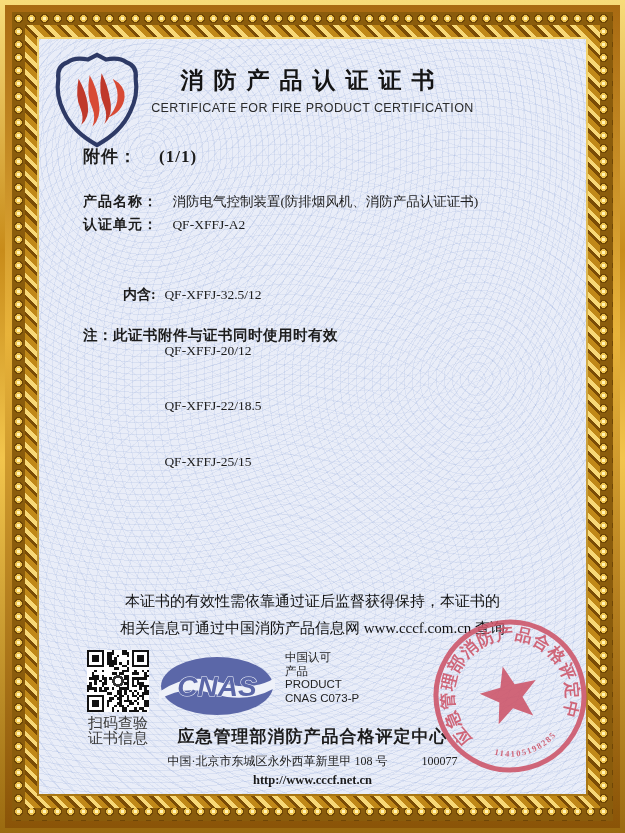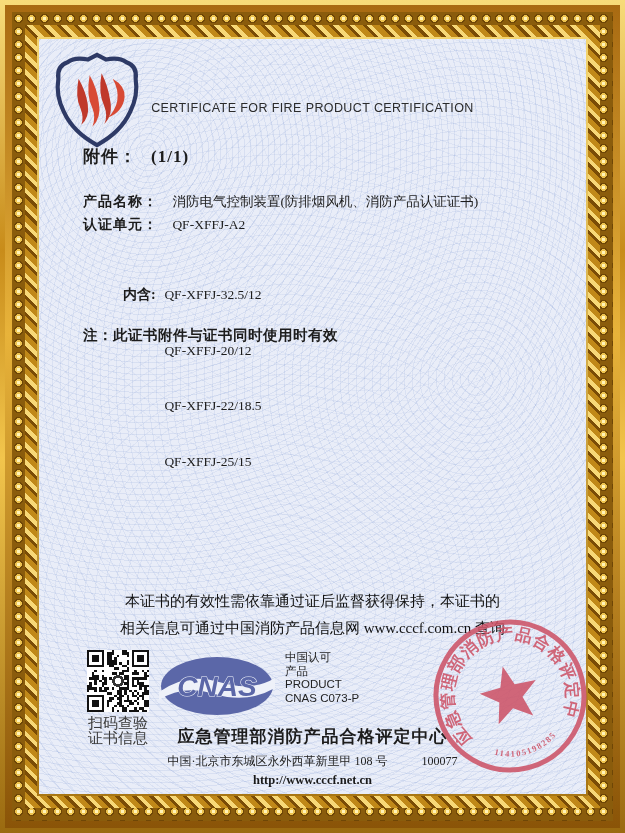--- a/index.html
+++ b/index.html
@@ -20,21 +20,21 @@
       repeating-radial-gradient(circle at 45% 75%,rgba(110,140,205,.10) 0 1px,rgba(255,255,255,0) 1px 10px),
       repeating-radial-gradient(circle at 60% 10%,rgba(110,140,205,.08) 0 1px,rgba(255,255,255,0) 1px 12px);
   }
   .abs{position:absolute;}
   
   .logo-shield{left:12px;top:12px;width:92px;height:98px;}
   .title{left:0;right:0;top:26px;text-align:center;font-size:23px;font-weight:700;letter-spacing:10px;color:#141414;}
   .subtitle{left:0;right:0;top:62px;text-align:center;font-size:12.5px;letter-spacing:.4px;color:#2b2b2b;font-family:"Liberation Sans","DejaVu Sans",sans-serif;}
   
   .attach{left:44px;top:106px;font-size:17px;font-weight:600;letter-spacing:1px;}
-  .attach .val{margin-left:14px;font-weight:600;}
+  .attach .val{margin-left:22px;font-weight:600;}
   .certno{right:38px;top:133px;font-size:12.5px;letter-spacing:.5px;}
   
   .fields{left:44px;top:152px;font-size:13.5px;line-height:22.5px;}
   .frow{white-space:nowrap;}
   .flabel{display:inline-block;width:86px;font-weight:700;font-size:14px;letter-spacing:1px;}
   .contains-row{white-space:nowrap;}
   .clabel{display:inline-block;margin-left:40px;width:38px;font-weight:700;font-size:14px;margin-top:48px;}
   .cval{display:inline-block;}
   .note{left:44px;top:287px;font-size:14.5px;font-weight:700;letter-spacing:.5px;}
   
@@ -64,20 +64,21 @@
             <div class="paper">
 
               <svg class="abs logo-shield" viewBox="0 0 100 106">
                 <path d="M50 4 L60 9 Q74 6 82 12 Q94 16 92 30 Q95 48 86 66 Q76 88 50 102 Q24 88 14 66 Q5 48 8 30 Q6 16 18 12 Q26 6 40 9 Z" fill="none" stroke="#2e3a66" stroke-width="4.5"></path>
                 <path d="M30 30 Q26 50 32 62 Q36 72 33 80 Q42 72 40 58 Q38 44 30 30 Z" fill="#c0392b"></path>
                 <path d="M42 26 Q38 48 45 62 Q49 72 45 82 Q55 72 52 56 Q50 40 42 26 Z" fill="#d84a35"></path>
                 <path d="M55 24 Q51 46 58 60 Q62 70 58 79 Q68 69 64 52 Q62 38 55 24 Z" fill="#c0392b"></path>
                 <path d="M67 30 Q74 42 72 54 Q70 64 62 72 Q78 66 80 50 Q81 38 67 30 Z" fill="#d84a35"></path>
               </svg>
 
+              <div class="abs title">消防产品认证证书</div>
               <div class="abs subtitle">CERTIFICATE FOR FIRE PRODUCT CERTIFICATION</div>
 
               <div class="abs attach">
                 <span>附件：</span><span class="val">(1/1)</span>
               </div>
 
 
               <div class="abs fields">
                 <div class="frow">
                   <span class="flabel">产品名称：</span>

